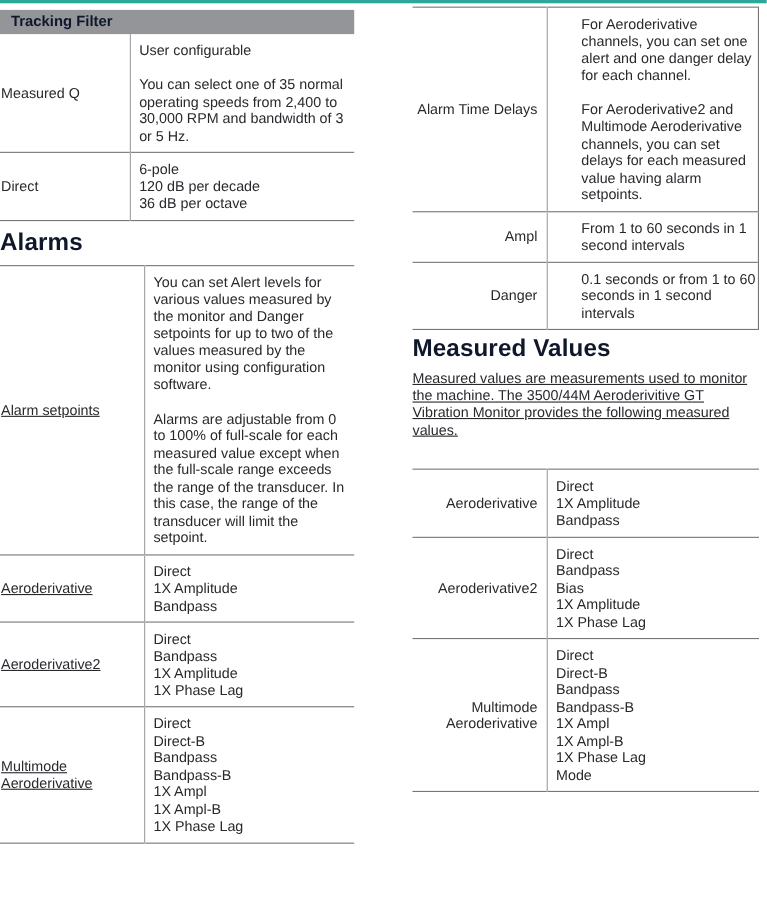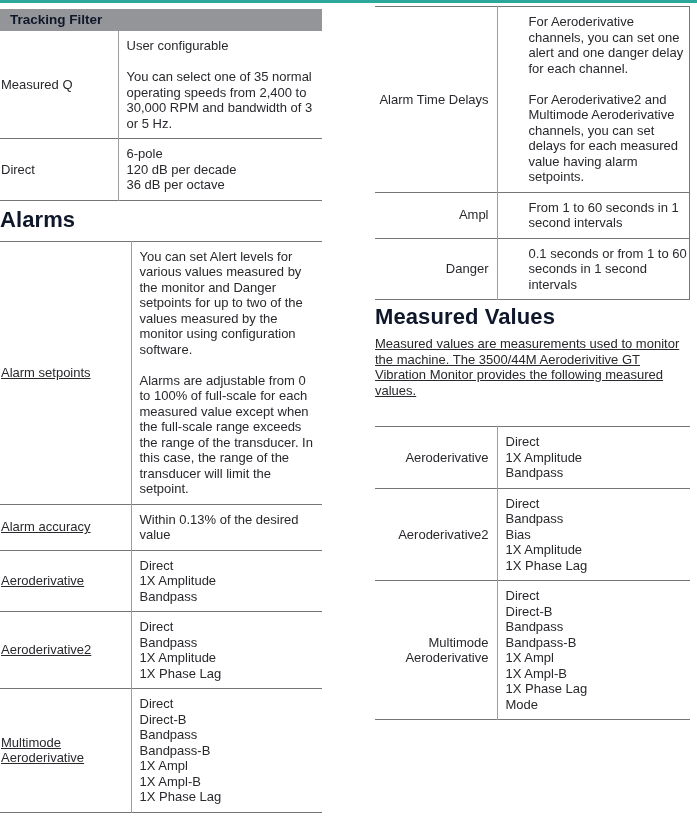--- a/index.html
+++ b/index.html
@@ -91,24 +91,20 @@
 
   <table class="spec col-alarms topline">
     <tbody>
         <tr>
       <td class="label">Alarm setpoints</td>
       <td class="value">You can set Alert levels for various values measured by the monitor and Danger setpoints for up to two of the values measured by the monitor using configuration software.
 
 Alarms are adjustable from 0 to 100% of full-scale for each measured value except when the full-scale range exceeds the range of the transducer. In this case, the range of the transducer will limit the setpoint.</td>
     </tr>
     <tr>
-      <td class="label">Alarm accuracy</td>
-      <td class="value">Within 0.13% of the desired value</td>
-    </tr>
-    <tr>
       <td class="label">Aeroderivative</td>
       <td class="value">Direct
 1X Amplitude
 Bandpass</td>
     </tr>
     <tr>
       <td class="label">Aeroderivative2</td>
       <td class="value">Direct
 Bandpass
 1X Amplitude

